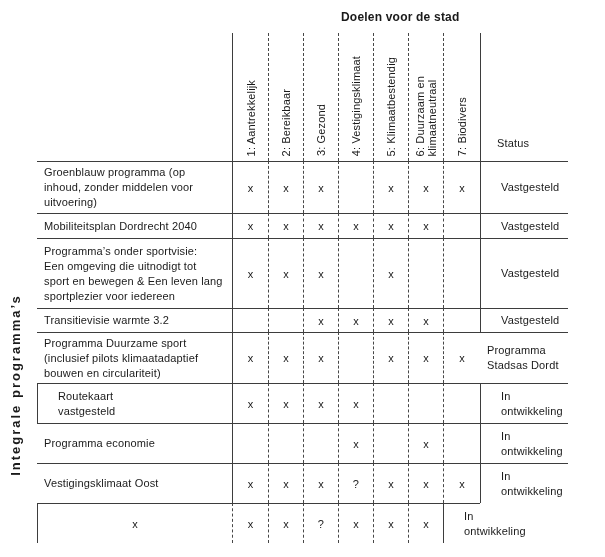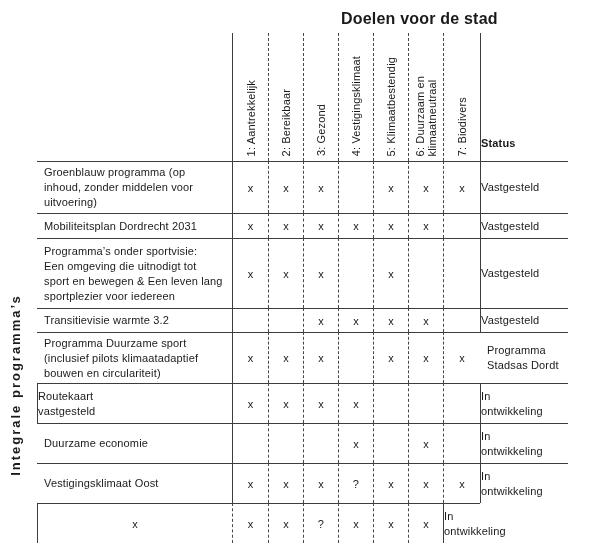--- a/index.html
+++ b/index.html
@@ -3,43 +3,43 @@
 <meta charset="utf-8">
 <style>
   html, body { margin:0; padding:0; background:#fff; }
   .page {
     position:relative; width:605px; height:557px; background:#ffffff;
     font-family:"Liberation Sans","DejaVu Sans",sans-serif;
     color:#1a1a1a; font-size:11px; letter-spacing:0.15px; overflow:hidden;
   }
   .title {
     position:absolute; left:341px; top:10px;
-    font-weight:bold; font-size:16px; letter-spacing:0.2px;
+    font-weight:bold; font-size:12px; letter-spacing:0.2px;
   }
   .axis {
     position:absolute; left:15px; top:385px;
     transform:translate(-50%,-50%) rotate(-90deg);
     font-weight:bold; font-size:13px; letter-spacing:2px; white-space:nowrap;
   }
   .tbl {
     position:absolute; left:37px; top:33px;
     display:grid;
     grid-template-columns:195px 36px 35px 35px 35px 35px 35px 37px 88px;
     grid-template-rows:128px 52px 25px 70px 24px 51px 40px 40px 40px 40px;
   }
   .cell { box-sizing:border-box; min-width:0; min-height:0; }
   .sl { border-left:1px solid #3d3d3d; }
   .dl { border-left:1px dashed #474747; }
   .bt { border-top:1px solid #3d3d3d; }
   .hd { display:flex; justify-content:center; align-items:flex-end; padding-bottom:5px; }
   .vtext { writing-mode:vertical-rl; transform:rotate(180deg); white-space:pre-line; line-height:12px; }
-  .sthd { display:flex; align-items:flex-end; padding:0 0 12px 0; font-weight:bold; }
+  .sthd { display:flex; align-items:flex-end; padding:0 0 12px 16px; font-weight:normal; }
   .lbl { display:flex; align-items:center; padding:2px 2px 2px 7px; white-space:pre-line; line-height:15px; }
   .mk { display:flex; align-items:center; justify-content:center; }
-  .st { display:flex; align-items:center; padding-left:0; white-space:pre-line; line-height:15px; }
+  .st { display:flex; align-items:center; padding-left:20px; white-space:pre-line; line-height:15px; }
 </style>
 </head>
 <body>
 
 <div class="page">
 
   <div class="title">Doelen voor de stad</div>
   <div class="axis">Integrale programma’s</div>
 
   <div class="tbl">
@@ -74,21 +74,21 @@
 uitvoering)</div>
     <div class="cell mk sl bt">x</div>
     <div class="cell mk dl bt">x</div>
     <div class="cell mk dl bt">x</div>
     <div class="cell mk dl bt"></div>
     <div class="cell mk dl bt">x</div>
     <div class="cell mk dl bt">x</div>
     <div class="cell mk dl bt">x</div>
     <div class="cell st sl bt">Vastgesteld</div>
 
-    <div class="cell lbl bt">Mobiliteitsplan Dordrecht 2031</div>
+    <div class="cell lbl bt">Mobiliteitsplan Dordrecht 2040</div>
     <div class="cell mk sl bt">x</div>
     <div class="cell mk dl bt">x</div>
     <div class="cell mk dl bt">x</div>
     <div class="cell mk dl bt">x</div>
     <div class="cell mk dl bt">x</div>
     <div class="cell mk dl bt">x</div>
     <div class="cell mk dl bt"></div>
     <div class="cell st sl bt">Vastgesteld</div>
 
     <div class="cell lbl bt">Programma’s onder sportvisie:
@@ -131,21 +131,21 @@
     <div class="cell mk sl bt">x</div>
     <div class="cell mk dl bt">x</div>
     <div class="cell mk dl bt">x</div>
     <div class="cell mk dl bt">x</div>
     <div class="cell mk dl bt"></div>
     <div class="cell mk dl bt"></div>
     <div class="cell mk dl bt"></div>
     <div class="cell st sl bt">In
 ontwikkeling</div>
 
-    <div class="cell lbl bt">Duurzame economie</div>
+    <div class="cell lbl bt">Programma economie</div>
     <div class="cell mk sl bt"></div>
     <div class="cell mk dl bt"></div>
     <div class="cell mk dl bt"></div>
     <div class="cell mk dl bt">x</div>
     <div class="cell mk dl bt"></div>
     <div class="cell mk dl bt">x</div>
     <div class="cell mk dl bt"></div>
     <div class="cell st sl bt">In
 ontwikkeling</div>
 

